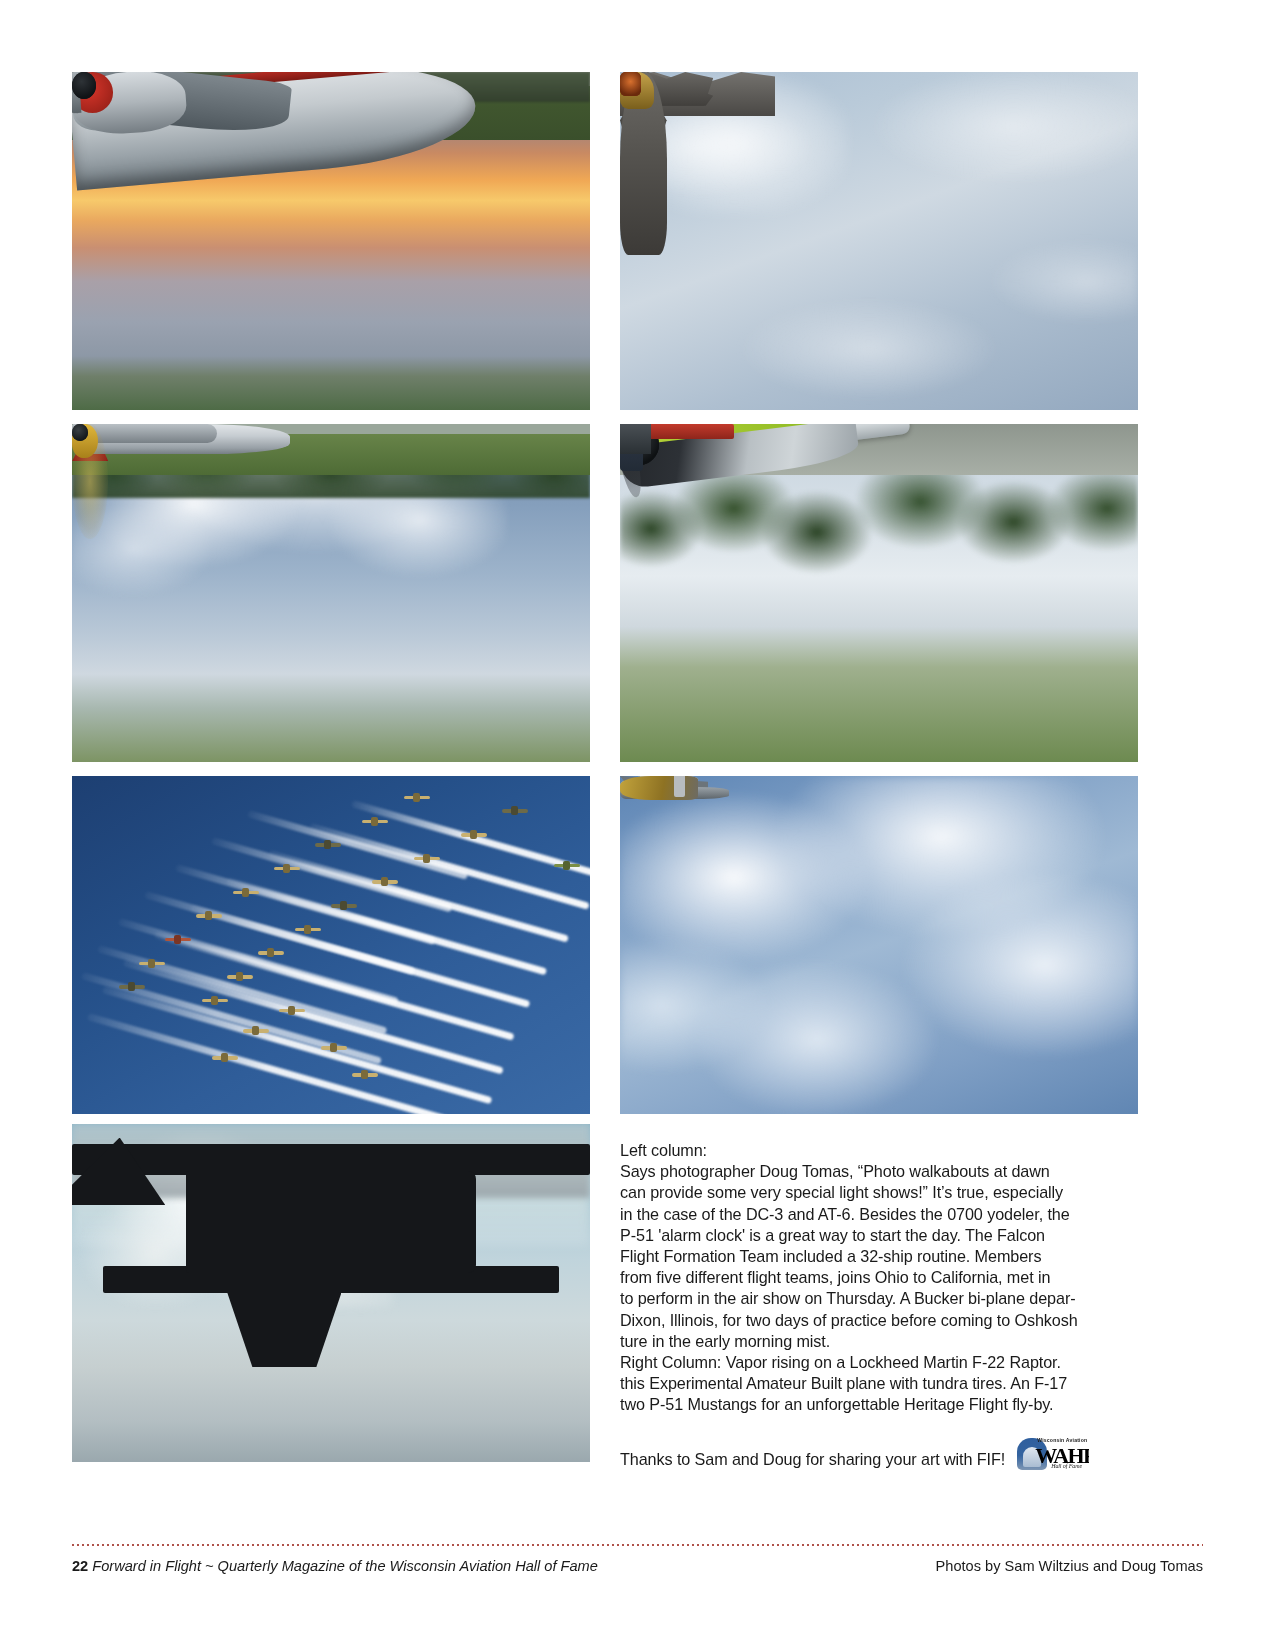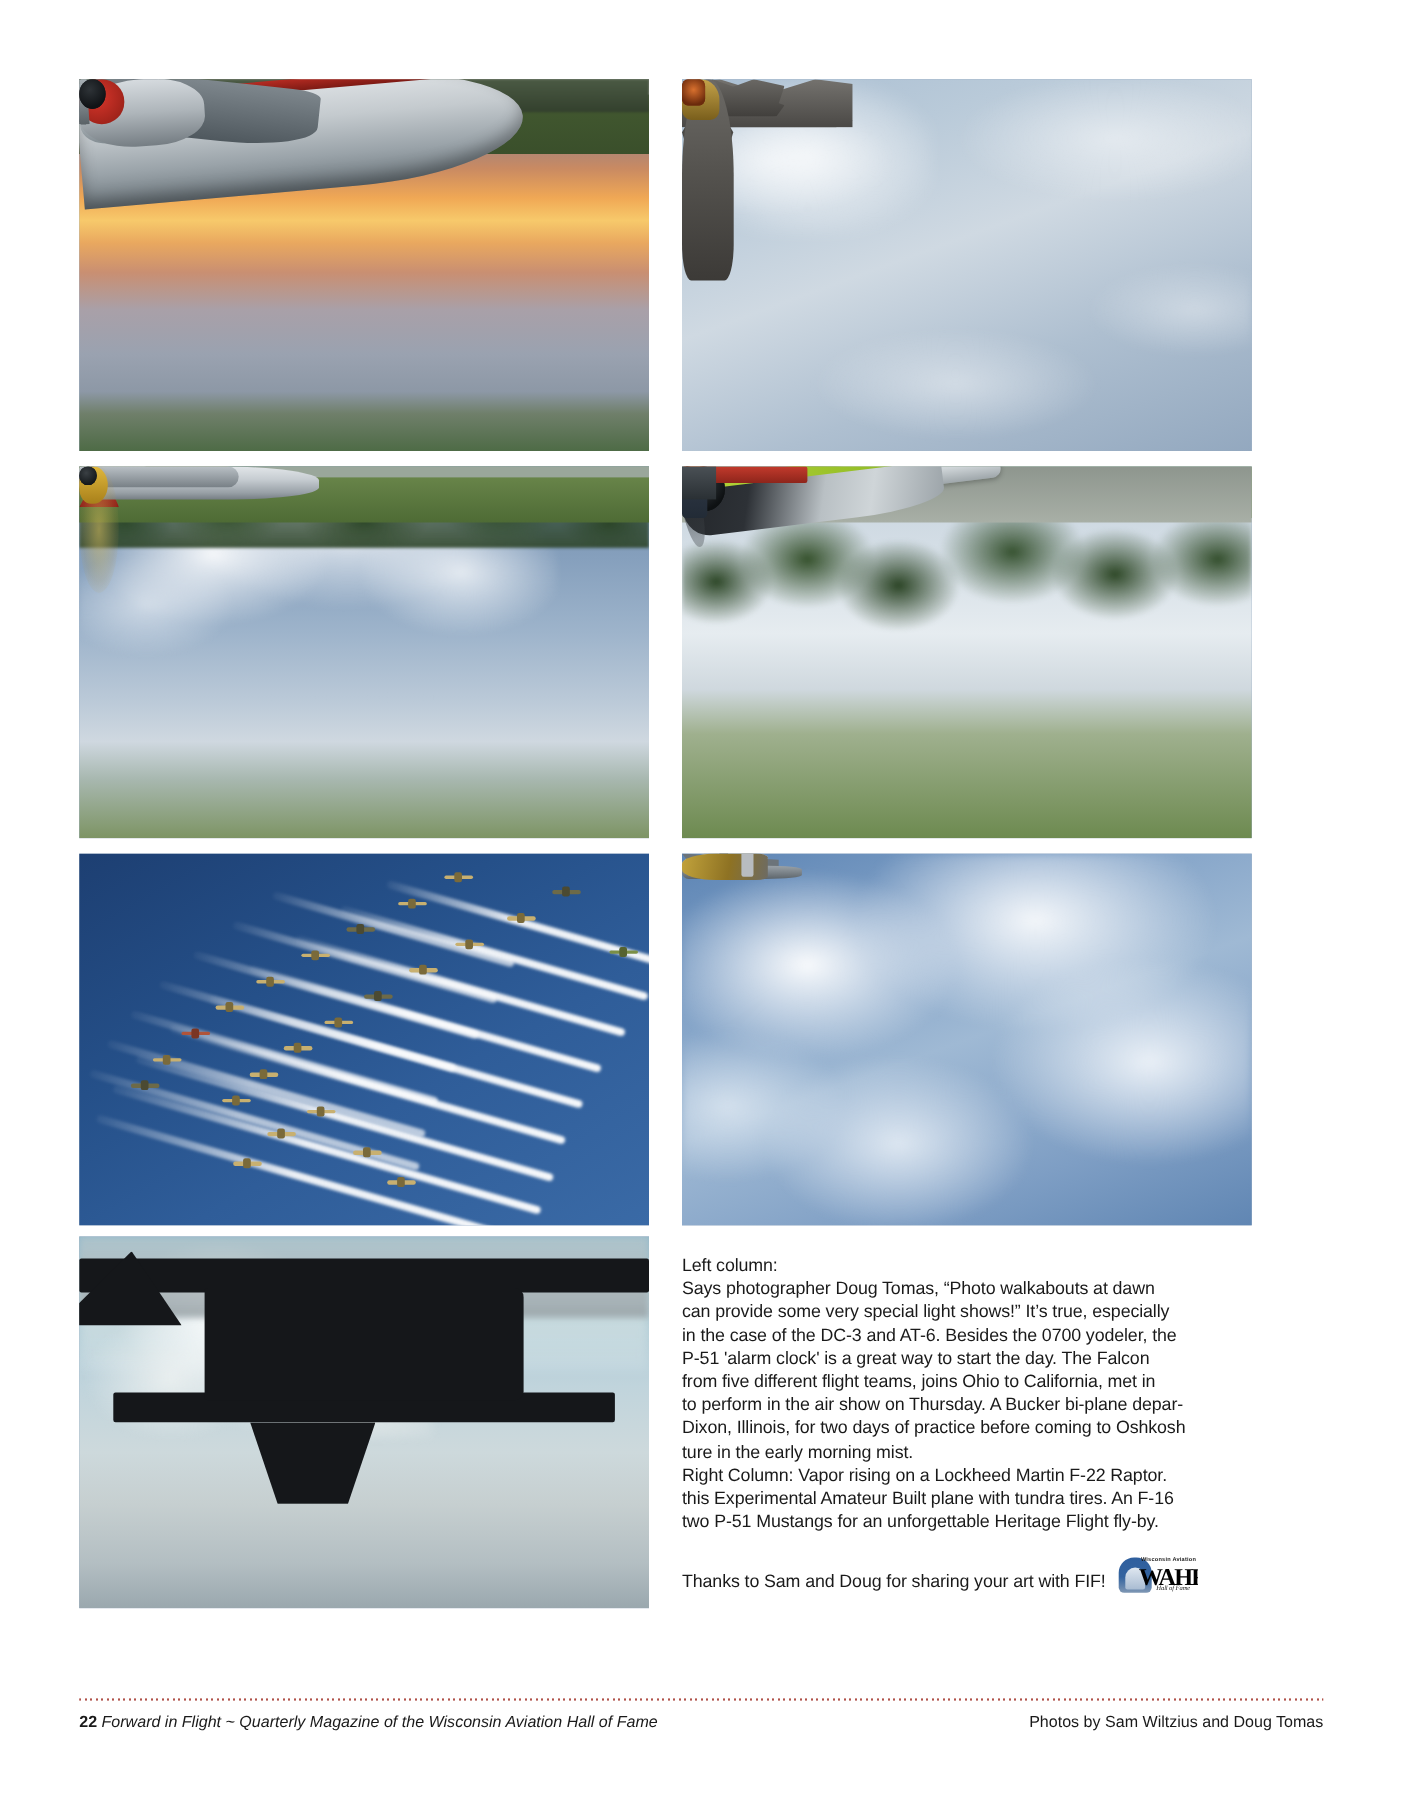--- a/index.html
+++ b/index.html
@@ -643,26 +643,27 @@
       <div class="buc-gear"></div>
     </div>
   </div>
 
   <div class="caption">
     <p>Left column:</p>
     <p>Says photographer Doug Tomas, “Photo walkabouts at dawn</p>
     <p>can provide some very special light shows!” It’s true, especially</p>
     <p>in the case of the DC-3 and AT-6. Besides the 0700 yodeler, the</p>
     <p>P-51 'alarm clock' is a great way to start the day. The Falcon</p>
+    <p>Flight Formation Team included a 32-ship routine. Members</p>
     <p>from five different flight teams, joins Ohio to California, met in</p>
     <p>to perform in the air show on Thursday. A Bucker bi-plane depar-</p>
     <p>Dixon, Illinois, for two days of practice before coming to Oshkosh</p>
     <p>ture in the early morning mist.</p>
     <p>Right Column: Vapor rising on a Lockheed Martin F-22 Raptor.</p>
-    <p>this Experimental Amateur Built plane with tundra tires. An F-16</p>
+    <p>this Experimental Amateur Built plane with tundra tires. An F-17</p>
     <p>two P-51 Mustangs for an unforgettable Heritage Flight fly-by.</p>
     <div class="spacer"></div>
     <div class="thanks-row">
       <span class="thanks-text">Thanks to Sam and Doug for sharing your art with FIF!</span>
       <span class="wahf">
         <span class="wahf-shield"></span>
         <span class="wahf-top">Wisconsin Aviation</span>
         <span class="wahf-main">WAHF</span>
         <span class="wahf-sub">Hall of Fame</span>
       </span>

